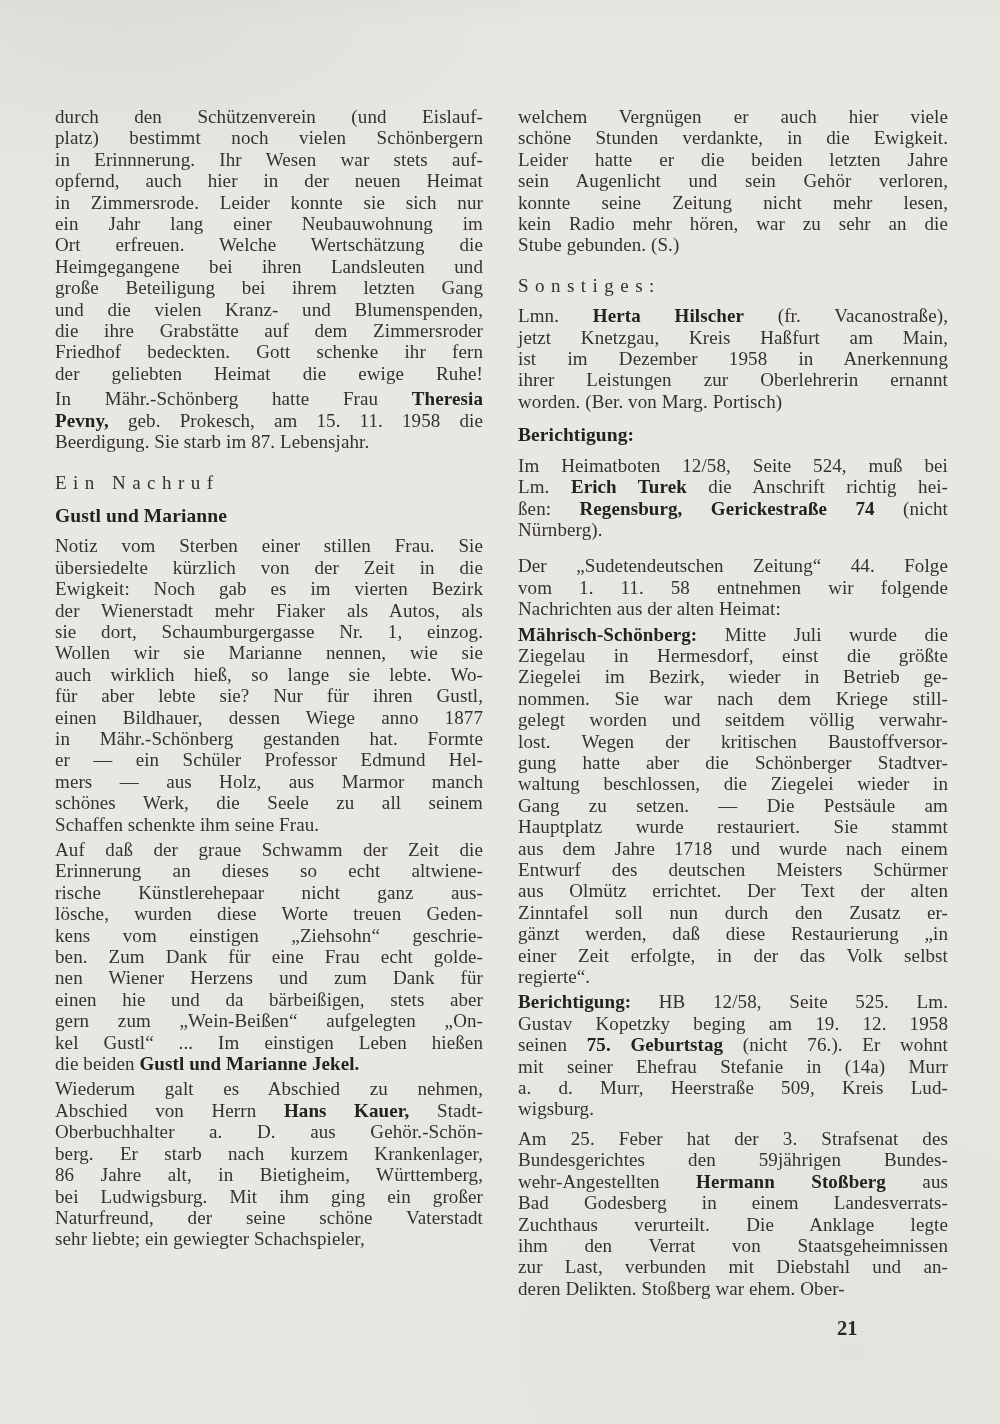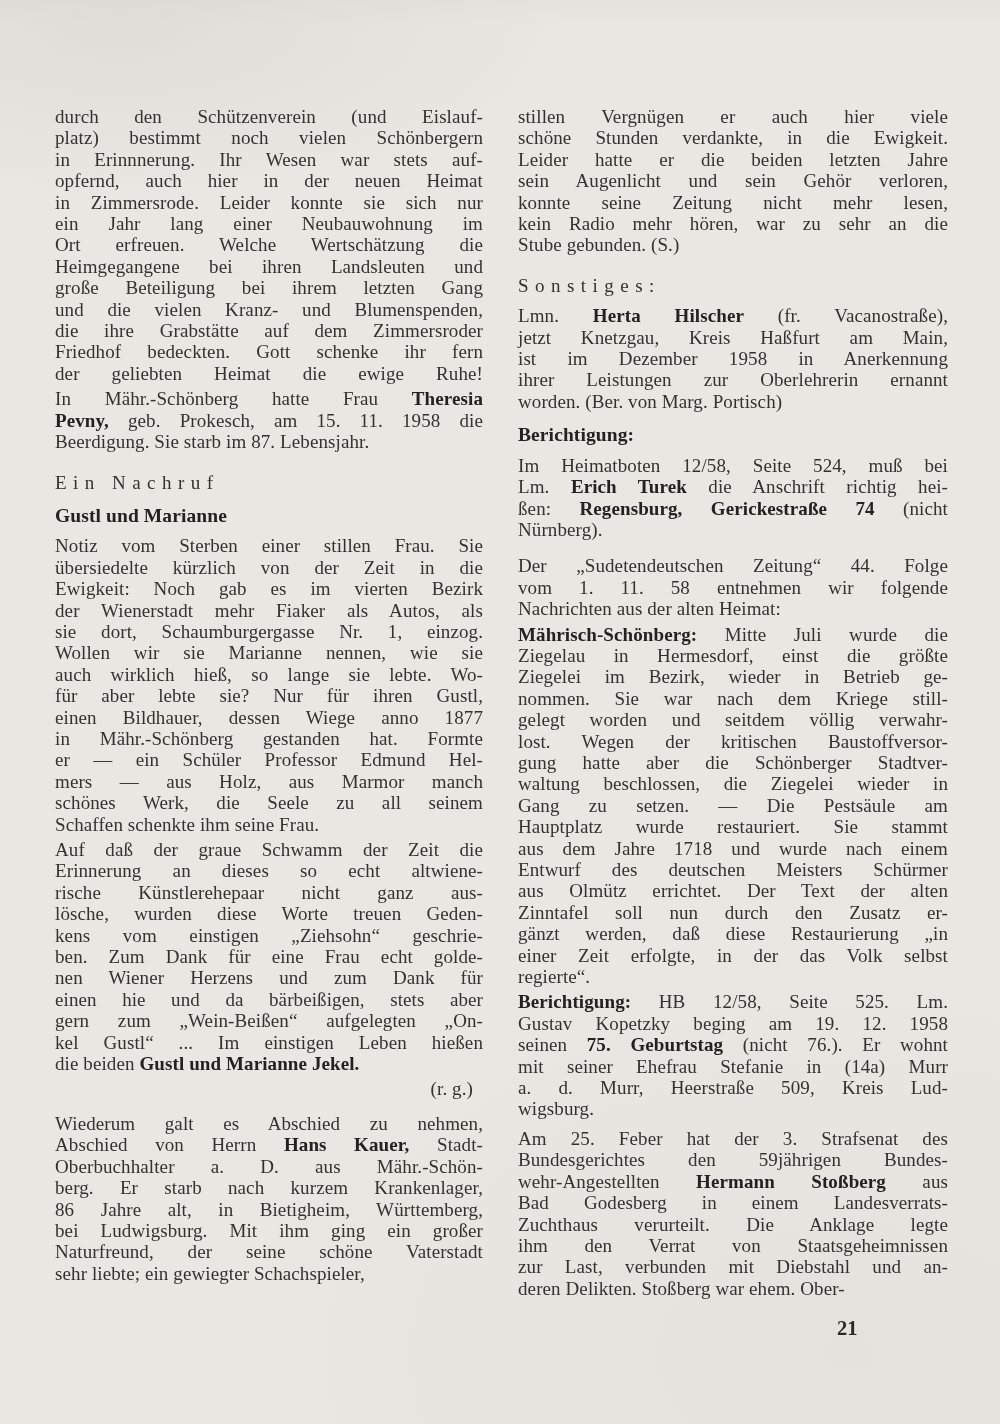--- a/index.html
+++ b/index.html
@@ -114,35 +114,34 @@
         <div class="line">rische Künstlerehepaar nicht ganz aus-</div>
         <div class="line">lösche, wurden diese Worte treuen Geden-</div>
         <div class="line">kens vom einstigen „Ziehsohn“ geschrie-</div>
         <div class="line">ben. Zum Dank für eine Frau echt golde-</div>
         <div class="line">nen Wiener Herzens und zum Dank für</div>
         <div class="line">einen hie und da bärbeißigen, stets aber</div>
         <div class="line">gern zum „Wein-Beißen“ aufgelegten „On-</div>
         <div class="line">kel Gustl“ ... Im einstigen Leben hießen</div>
         <div class="line last">die beiden <b>Gustl und Marianne Jekel.</b></div>
       </div>
-      <div class="signature">(r. g.)</div>
       <div class="para">
         <div class="line">Wiederum galt es Abschied zu nehmen,</div>
         <div class="line">Abschied von Herrn <b>Hans Kauer,</b> Stadt-</div>
-        <div class="line">Oberbuchhalter a. D. aus Mähr.-Schön-</div>
+        <div class="line">Oberbuchhalter a. D. aus Gehör.-Schön-</div>
         <div class="line">berg. Er starb nach kurzem Krankenlager,</div>
         <div class="line">86 Jahre alt, in Bietigheim, Württemberg,</div>
         <div class="line">bei Ludwigsburg. Mit ihm ging ein großer</div>
         <div class="line">Naturfreund, der seine schöne Vaterstadt</div>
         <div class="line last">sehr liebte; ein gewiegter Schachspieler,</div>
       </div>
     </div>
   <div class="col col-right" id="col-right">
       <div class="para">
-        <div class="line">stillen Vergnügen er auch hier viele</div>
+        <div class="line">welchem Vergnügen er auch hier viele</div>
         <div class="line">schöne Stunden verdankte, in die Ewigkeit.</div>
         <div class="line">Leider hatte er die beiden letzten Jahre</div>
         <div class="line">sein Augenlicht und sein Gehör verloren,</div>
         <div class="line">konnte seine Zeitung nicht mehr lesen,</div>
         <div class="line">kein Radio mehr hören, war zu sehr an die</div>
         <div class="line last">Stube gebunden. (S.)</div>
       </div>
       <div class="heading-spaced">Sonstiges:</div>
       <div class="para">
         <div class="line">Lmn. <b>Herta Hilscher</b> (fr. Vacanostraße),</div>

